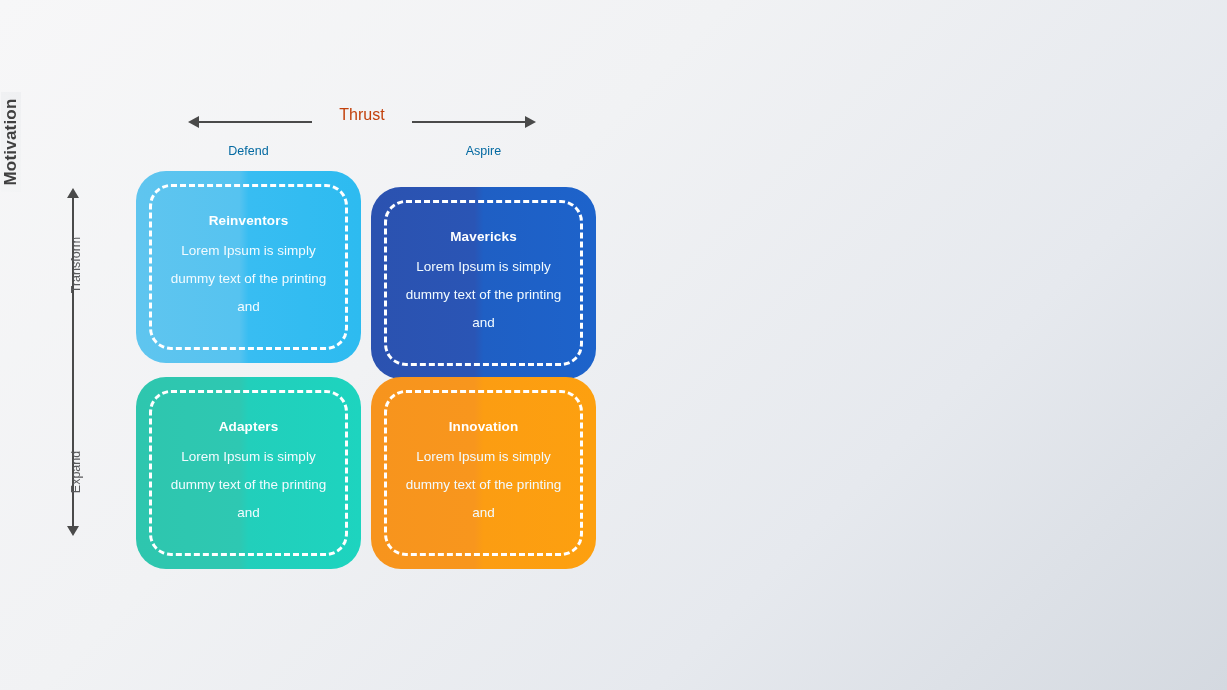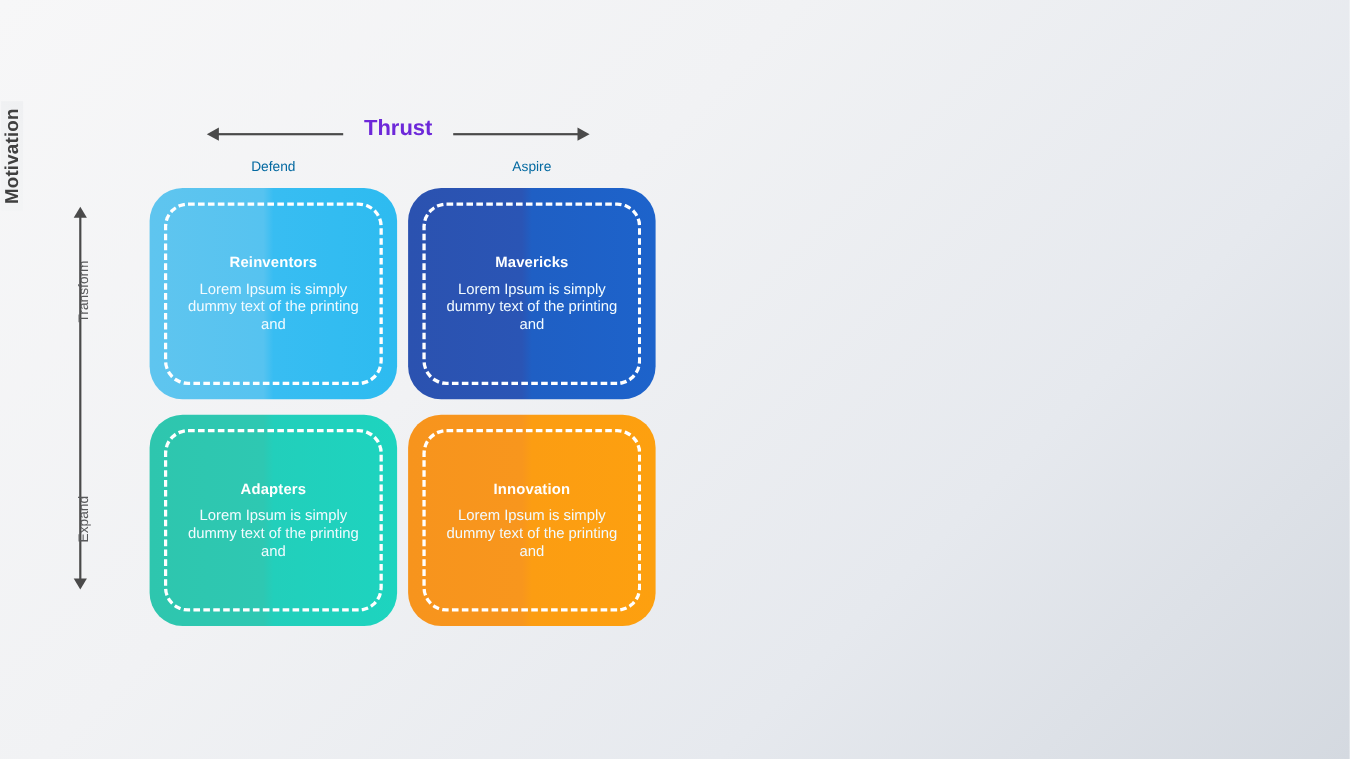--- a/index.html
+++ b/index.html
@@ -105,23 +105,23 @@
     left: 188px;
     top: 106px;
     width: 348px;
     height: 26px;
   }
   .h-axis-title {
     position: absolute;
     left: 50%;
     top: 0px;
     transform: translateX(-50%);
-    font-size: 20px;
-    font-weight: bold;
-    color: #6d28d9;
+    font-size: 16px;
+    font-weight: normal;
+    color: #c2410c;
     white-space: nowrap;
   }
   .h-seg {
     position: absolute;
     top: 10px;
     height: 12px;
   }
   .h-seg-left  { left: 0px;   width: 124px; }
   .h-seg-right { right: 0px;  width: 124px; }
   .h-line {
@@ -171,21 +171,21 @@
   }
   .card {
     position: absolute;
     width: 225px;
     height: 192px;
     border-radius: 30px;
     box-sizing: border-box;
     overflow: hidden;
   }
   #card-reinventors { left: 0px;   top: 0px;   }
-  #card-mavericks   { left: 235px; top: 0px; padding-left: 38px;   }
+  #card-mavericks   { left: 235px; top: 16px; padding-left: 38px;   }
   #card-adapters    { left: 0px;   top: 206px; }
   #card-adventures  { left: 235px; top: 206px; }
 
   #card-reinventors { background: linear-gradient(90deg, #5fc5ef 0%, #56c3f0 46%, #38bdf2 50%, #2dbbf0 100%); }
   #card-mavericks   { background: linear-gradient(90deg, #2b52b0 0%, #2a55b5 46%, #1f5fc4 50%, #1d63cb 100%); }
   #card-adapters    { background: linear-gradient(90deg, #2ec6ae 0%, #2ec8b2 46%, #22cfbb 50%, #1dd4bf 100%); padding-left: 48px; }
   #card-adventures  { background: linear-gradient(90deg, #f7941d 0%, #f8961d 46%, #fc9d12 50%, #fda00f 100%); }
 
   .card-dash {
     position: absolute;
@@ -207,21 +207,21 @@
     font-weight: bold;
     color: #ffffff;
     text-align: center;
     margin: 0 0 9px 0;
     letter-spacing: 0.15px;
   }
   .card-body {
     font-size: 13.5px;
     color: #f2fbff;
     text-align: center;
-    line-height: 16px;
+    line-height: 28px;
     margin: 0;
     max-width: 170px;
   }
 
   
   .headline {
     position: absolute;
     left: 689px;
     top: 297px;
     width: 420px;

